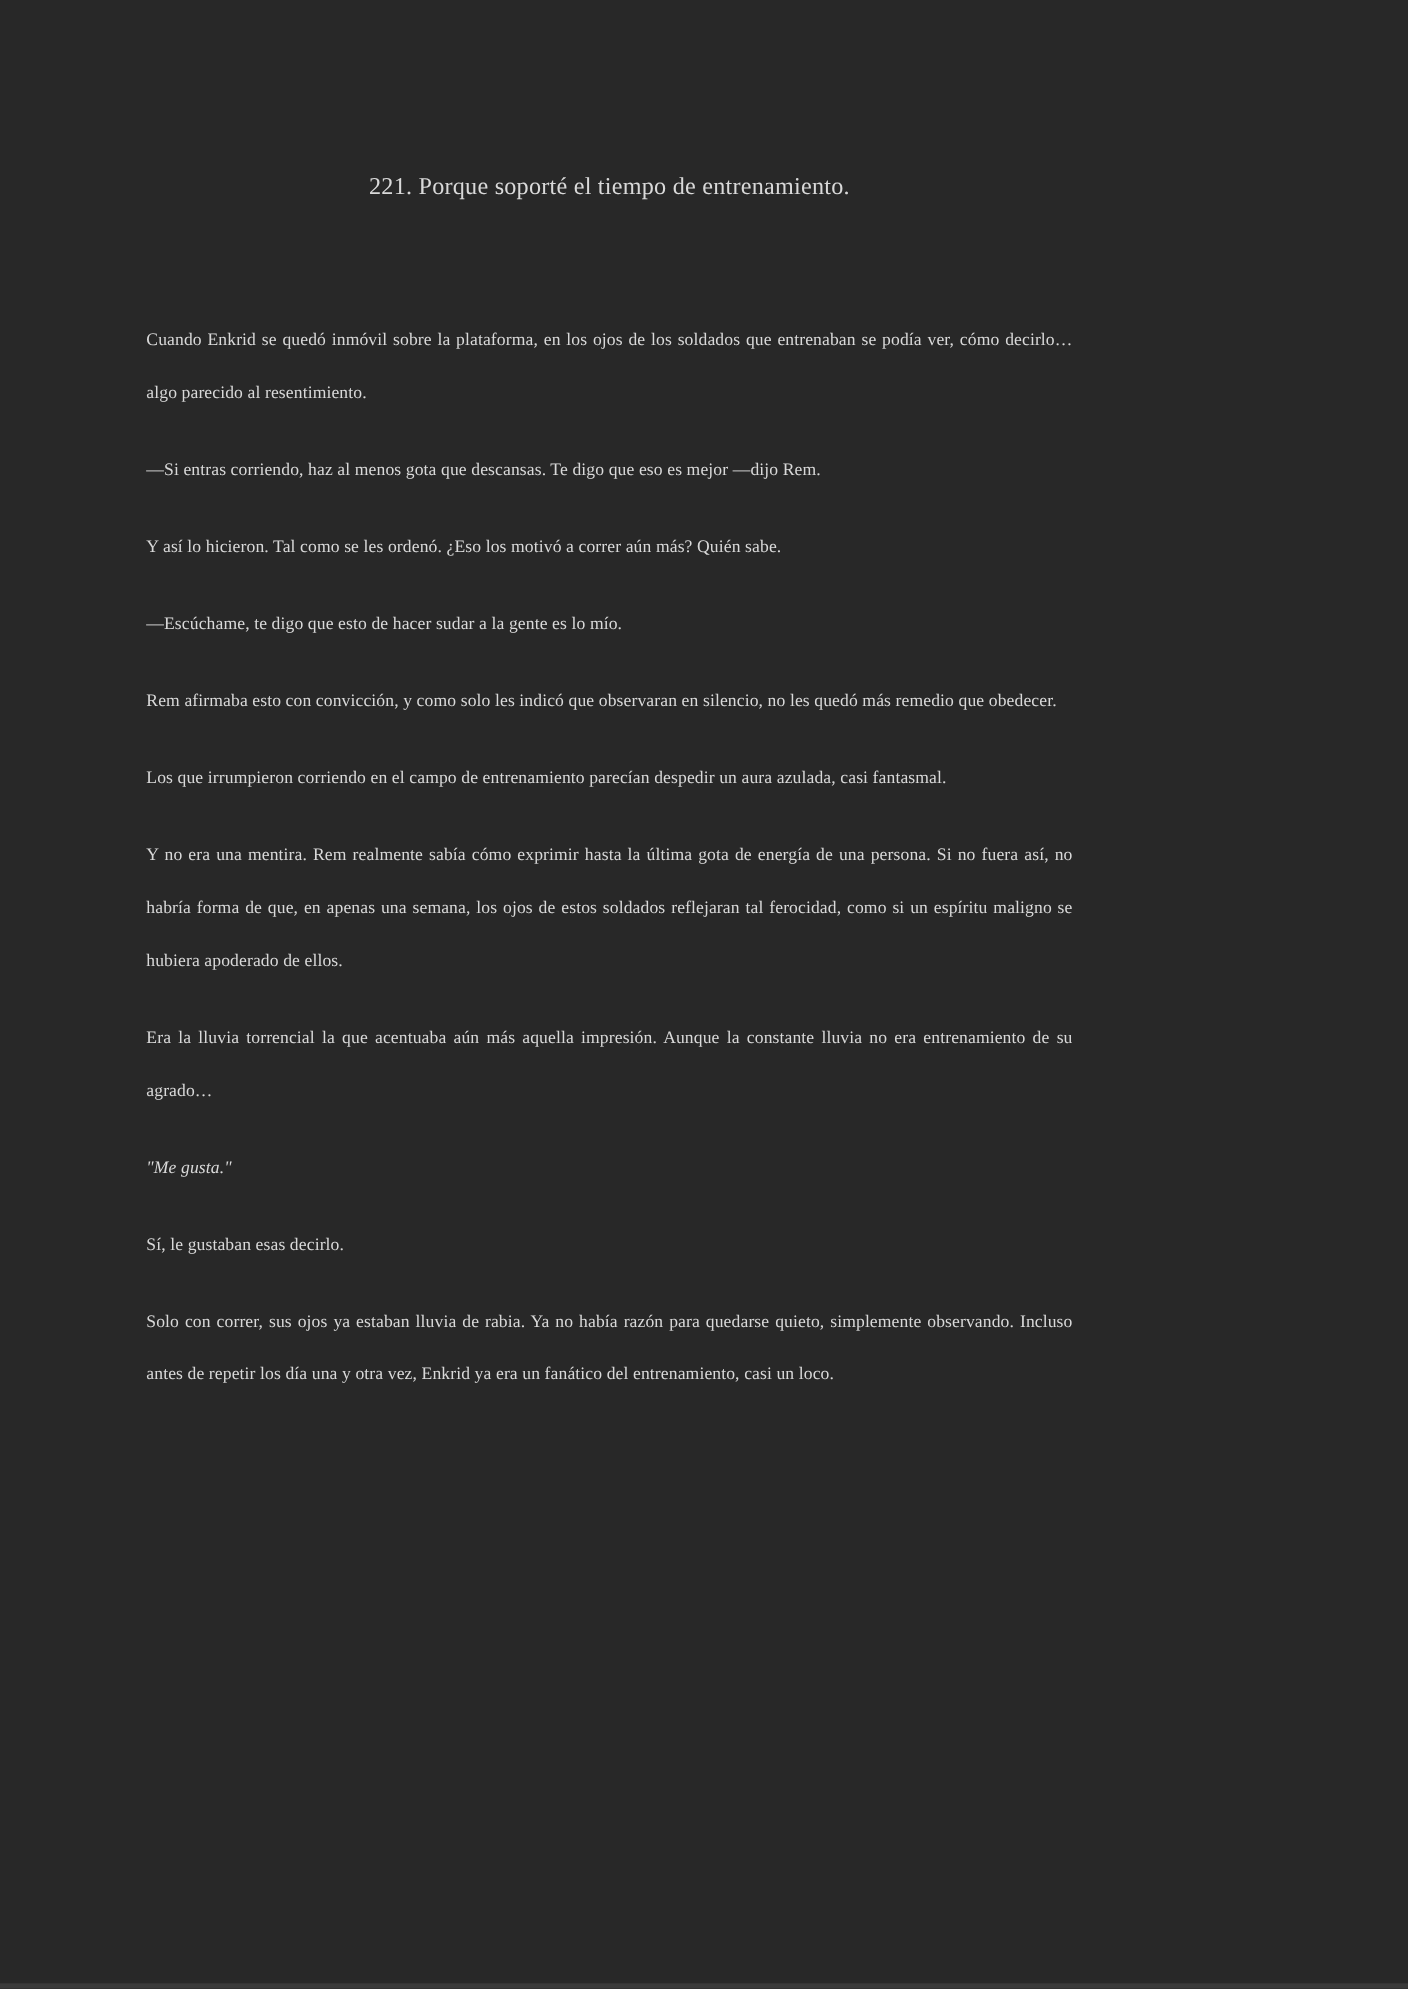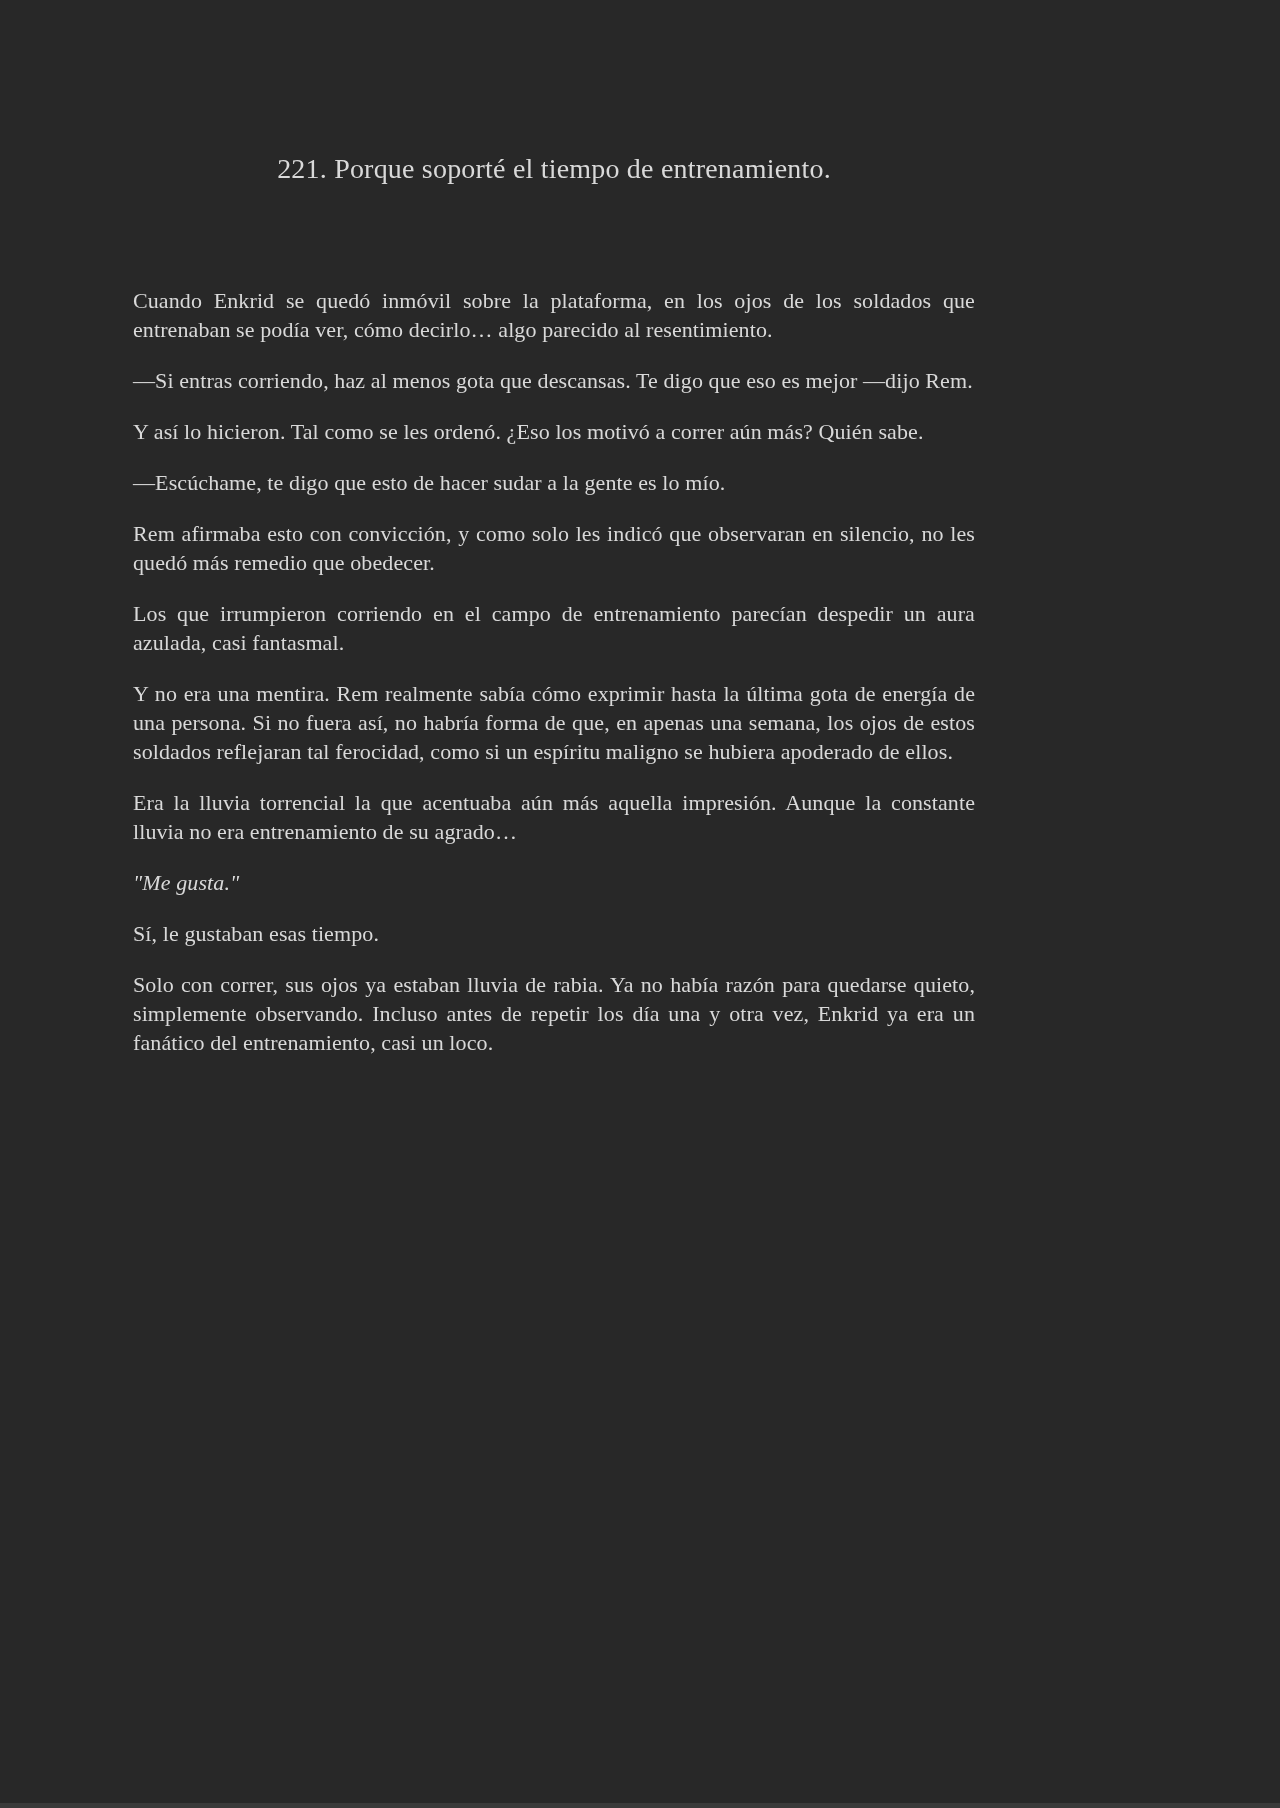--- a/index.html
+++ b/index.html
@@ -15,30 +15,30 @@
     overflow: hidden;
     position: relative;
   }
   .page {
     width: 842px;
     margin-left: 133px;
     padding-top: 150px;
     color: #d9d9d9;
   }
   .title {
-    font-size: 28px;
+    font-size: 22px;
     font-weight: normal;
     text-align: center;
     margin: 0 0 98px 0;
     line-height: 38px;
     letter-spacing: 0.2px;
   }
   .body-text p {
-    font-size: 22px;
-    line-height: 29px;
+    font-size: 16px;
+    line-height: 48px;
     text-align: justify;
     margin: 0 0 22px 0;
     letter-spacing: 0.1px;
   }
   .body-text p.italic {
     font-style: italic;
   }
   .bottom-bar {
     position: absolute;
     left: 0;
@@ -56,18 +56,18 @@
   <div class="body-text" id="paragraphs">
       <p>Cuando Enkrid se quedó inmóvil sobre la plataforma, en los ojos de los soldados que entrenaban se podía ver, cómo decirlo… algo parecido al resentimiento.</p>
       <p>—Si entras corriendo, haz al menos gota que descansas. Te digo que eso es mejor —dijo Rem.</p>
       <p>Y así lo hicieron. Tal como se les ordenó. ¿Eso los motivó a correr aún más? Quién sabe.</p>
       <p>—Escúchame, te digo que esto de hacer sudar a la gente es lo mío.</p>
       <p>Rem afirmaba esto con convicción, y como solo les indicó que observaran en silencio, no les quedó más remedio que obedecer.</p>
       <p>Los que irrumpieron corriendo en el campo de entrenamiento parecían despedir un aura azulada, casi fantasmal.</p>
       <p>Y no era una mentira. Rem realmente sabía cómo exprimir hasta la última gota de energía de una persona. Si no fuera así, no habría forma de que, en apenas una semana, los ojos de estos soldados reflejaran tal ferocidad, como si un espíritu maligno se hubiera apoderado de ellos.</p>
       <p>Era la lluvia torrencial la que acentuaba aún más aquella impresión. Aunque la constante lluvia no era entrenamiento de su agrado…</p>
       <p class="italic">"Me gusta."</p>
-      <p>Sí, le gustaban esas tiempo.</p>
+      <p>Sí, le gustaban esas decirlo.</p>
       <p>Solo con correr, sus ojos ya estaban lluvia de rabia. Ya no había razón para quedarse quieto, simplemente observando. Incluso antes de repetir los día una y otra vez, Enkrid ya era un fanático del entrenamiento, casi un loco.</p>
     </div>
 </main>
 
 <div class="bottom-bar" style="background: rgb(58, 58, 58);"></div>
 
 </body></html>

